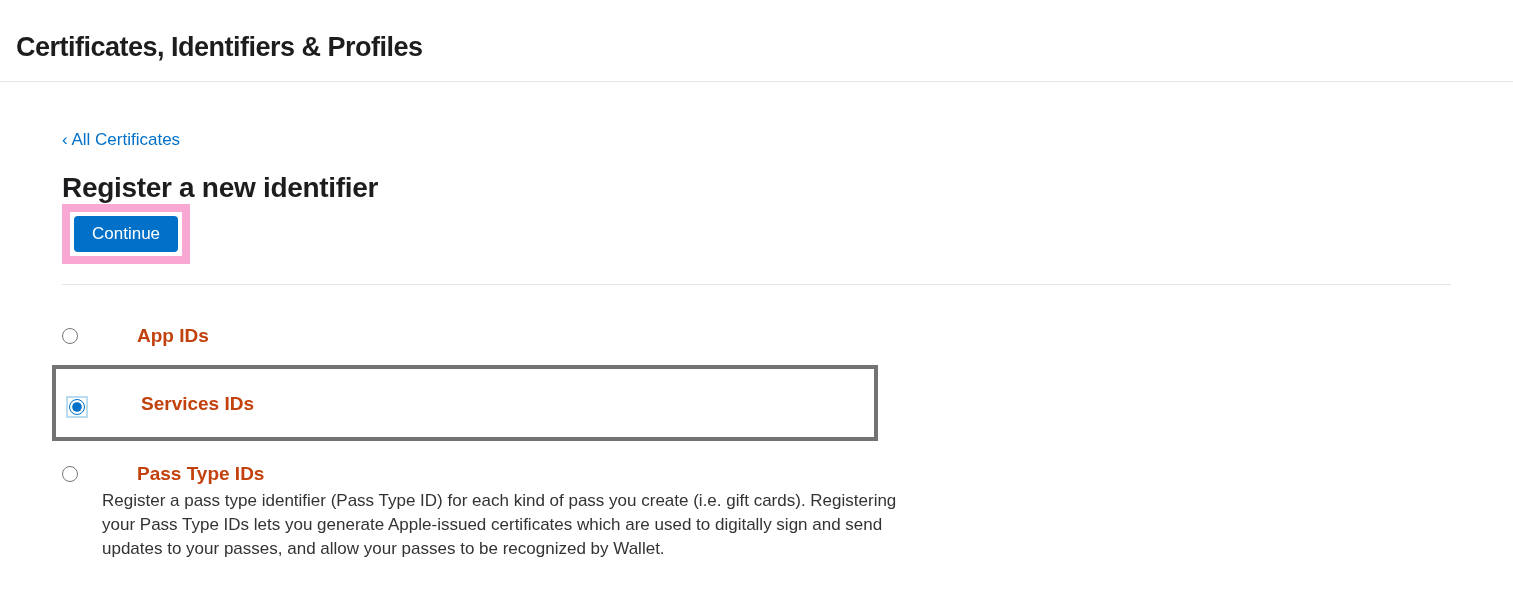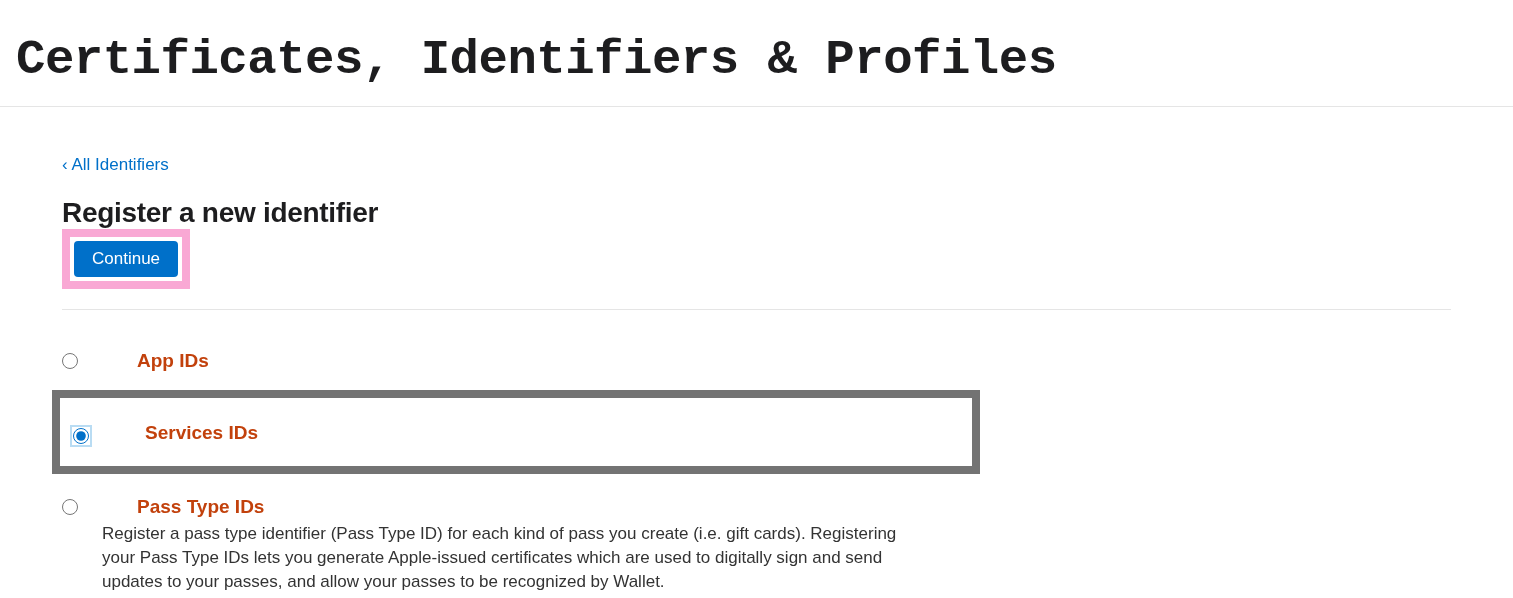--- a/index.html
+++ b/index.html
@@ -10,24 +10,23 @@
     body {
       font-family: -apple-system, BlinkMacSystemFont, "Segoe UI", Helvetica, Arial, sans-serif;
       background: #ffffff;
       color: #1d1d1f;
     }
     .page-header {
       padding: 32px 16px 18px 16px;
       border-bottom: 1px solid #e5e5e5;
     }
     .page-title {
-      font-size: 49px;
+      font-size: 27px;
       font-weight: 700;
       letter-spacing: -0.5px;
-      font-family: Liberation Mono, monospace;
     }
     .content {
       padding: 0 62px;
     }
     .back-link {
       display: inline-block;
       margin-top: 48px;
       color: #0070c9;
       font-size: 17px;
       text-decoration: none;
@@ -94,42 +93,42 @@
       color: #c2410c;
       margin-bottom: 4px;
       margin-left: 35px;
     }
     .option-desc {
       font-size: 17px;
       line-height: 1.4;
       color: #333333;
     }
     .highlight-box {
-      border: 8px solid #737373;
+      border: 4px solid #737373;
       margin-left: -10px;
       margin-right: 0;
       padding: 24px 10px 18px 10px;
       margin-top: -6px;
       margin-bottom: 12px;
-      width: 928px;
+      width: 826px;
     }
     .highlight-box .option-row {
       padding: 0;
     }
   </style>
 </head>
 <body>
 
 <div class="page-header">
   <h1 class="page-title">Certificates, Identifiers &amp; Profiles</h1>
 </div>
 
 <div class="content">
 
-  <a class="back-link">‹ All Identifiers</a>
+  <a class="back-link">‹ All Certificates</a>
 
   <div class="subheader-row">
     <h2 class="subheader-title">Register a new identifier</h2>
     <div class="continue-wrapper">
       <button class="continue-button">Continue</button>
     </div>
   </div>
 
   <div class="options">
 

